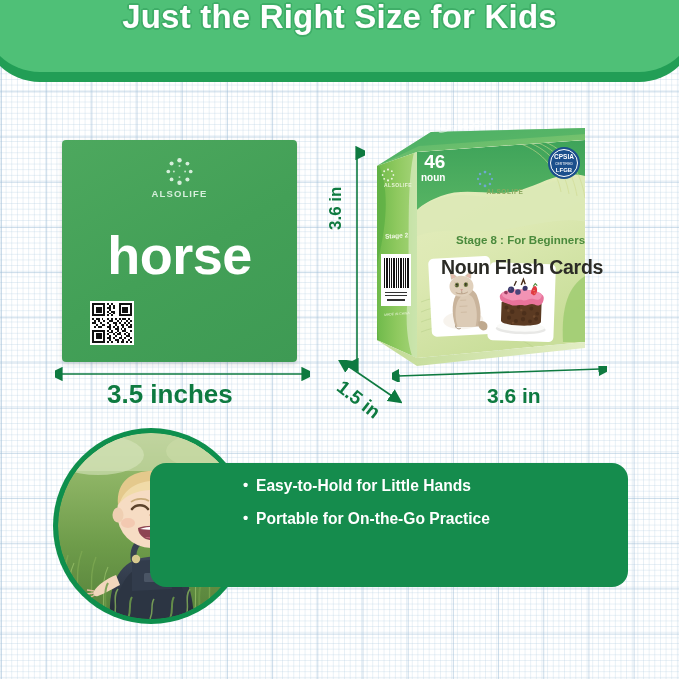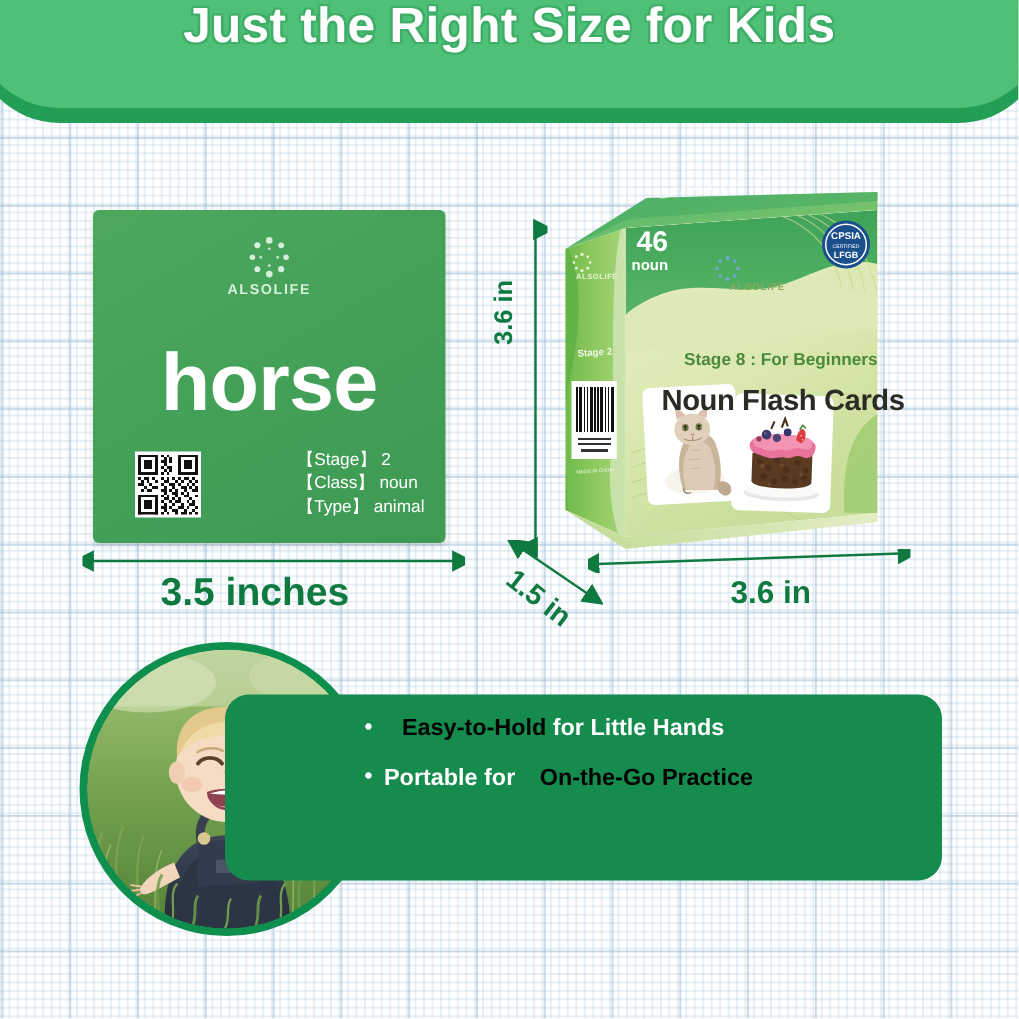--- a/index.html
+++ b/index.html
@@ -335,21 +335,21 @@
     white-space: nowrap;
   }
   .bullets li::before {
     content: "\2022";
     position: absolute;
     left: -13px;
     top: -1px;
     color: #ffffff;
     font-size: 15px;
   }
-  .hl { color: #000000; margin-left: 12px; }
+  .hl { color: #ffffff; }
 </style>
 </head>
 <body>
 
 <div id="page">
 
   <div class="banner-wrap">
     <div class="banner-shadow"></div>
     <div class="banner-face"></div>
     <div class="banner-title">Just the Right Size for Kids</div>
@@ -487,34 +487,20 @@
           <rect x="8" y="20" width="1" height="1"></rect>
             <rect x="10" y="20" width="1" height="1"></rect>
           <rect x="13" y="20" width="1" height="1"></rect>
             <rect x="15" y="20" width="2" height="1"></rect>
           <rect x="18" y="20" width="1" height="1"></rect>
             <rect x="20" y="20" width="1" height="1"></rect>
         </g>
       </svg>
     </div>
 
-    <div class="card-attrs">
-      <div>
-        <span class="k">【Stage】</span>
-        <span>2</span>
-      </div>
-      <div>
-        <span class="k">【Class】</span>
-        <span>noun</span>
-      </div>
-      <div>
-        <span class="k">【Type】</span>
-        <span>animal</span>
-      </div>
-    </div>
   </div>
 
   <svg style="position:absolute;left:55px;top:366px;" width="255" height="16">
     <defs>
       <marker id="mL" markerWidth="9" markerHeight="9" refX="8" refY="4.5" orient="auto">
         <path d="M9,0 L0,4.5 L9,9 Z" fill="#0E7A40"></path>
       </marker>
       <marker id="mR" markerWidth="9" markerHeight="9" refX="1" refY="4.5" orient="auto">
         <path d="M0,0 L9,4.5 L0,9 Z" fill="#0E7A40"></path>
       </marker>

